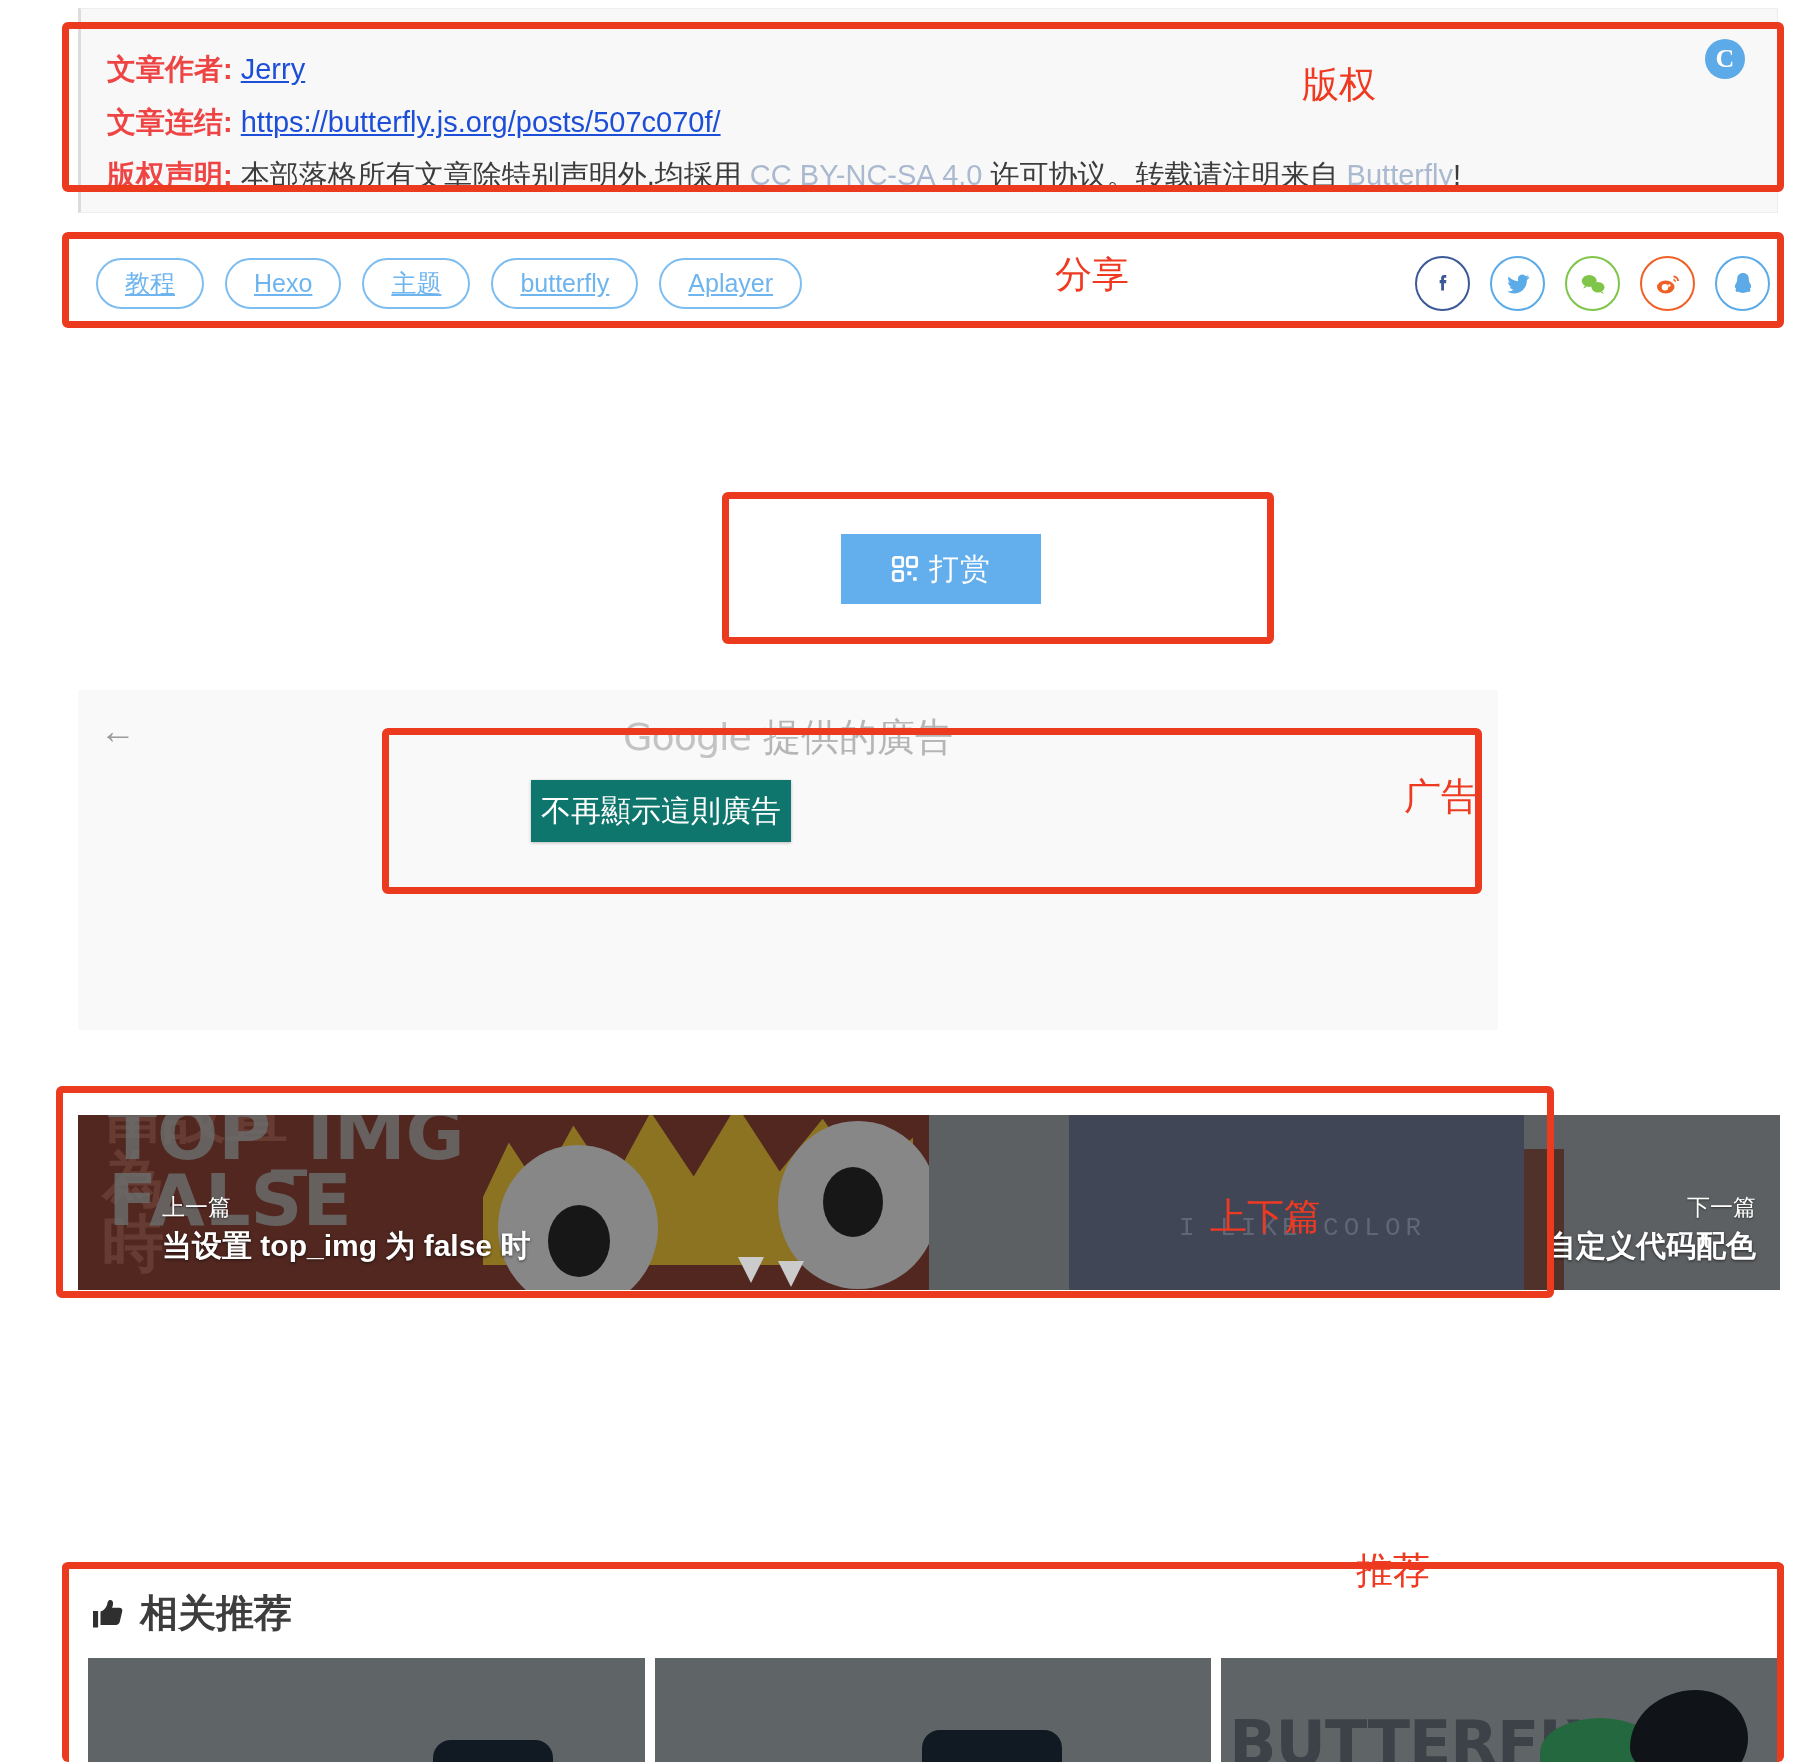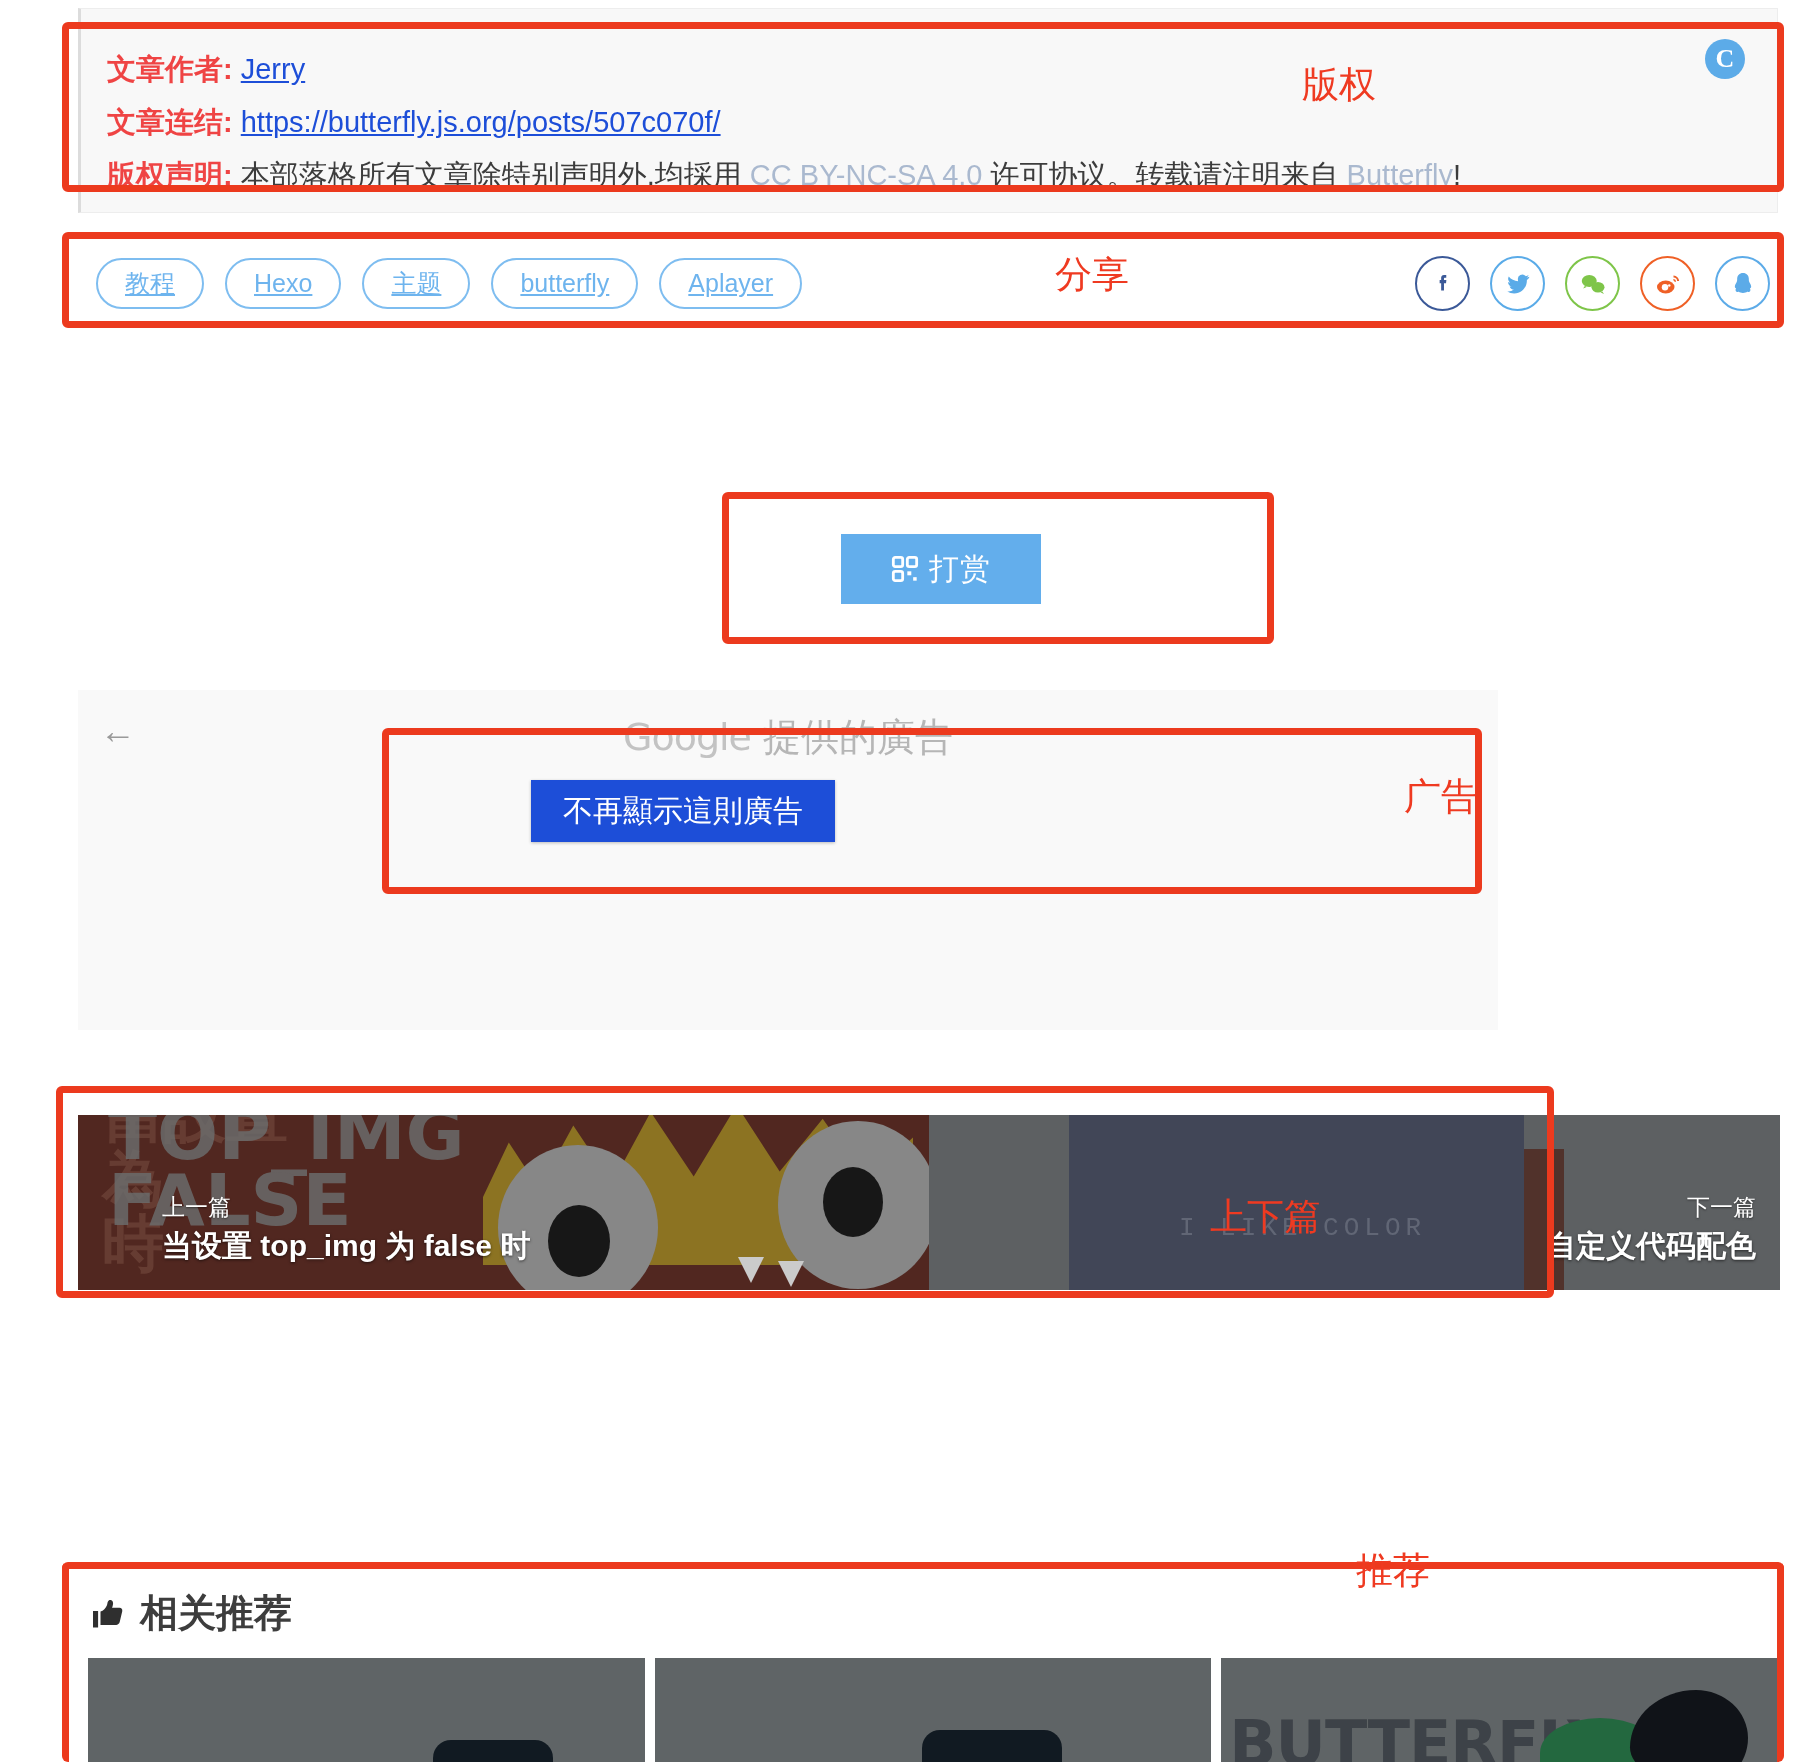--- a/index.html
+++ b/index.html
@@ -127,23 +127,23 @@
     text-align: center;
     font-size: 38px; color: #b6b6b6;
     font-family: "DejaVu Sans", sans-serif;
   }
   .ad-google .g-logo { color: #c3c3c3; letter-spacing: -1px; }
   .ad-controls {
     position: absolute; left: 453px; top: 90px;
     display: flex; align-items: stretch; height: 62px;
   }
   .ad-dismiss {
-    background: #1d4ed8; color: #fff;
+    background: #0f766e; color: #fff;
     font-size: 30px;
-    padding: 0 32px;
+    padding: 0 10px;
     display: flex; align-items: center;
     box-shadow: 0 1px 3px rgba(0,0,0,.25);
     white-space: nowrap;
   }
   .ad-why {
     background: #fff;
     border: 1px solid #e3e3e3;
     color: #8a8a8a;
     font-size: 30px;
     padding: 0 20px;

